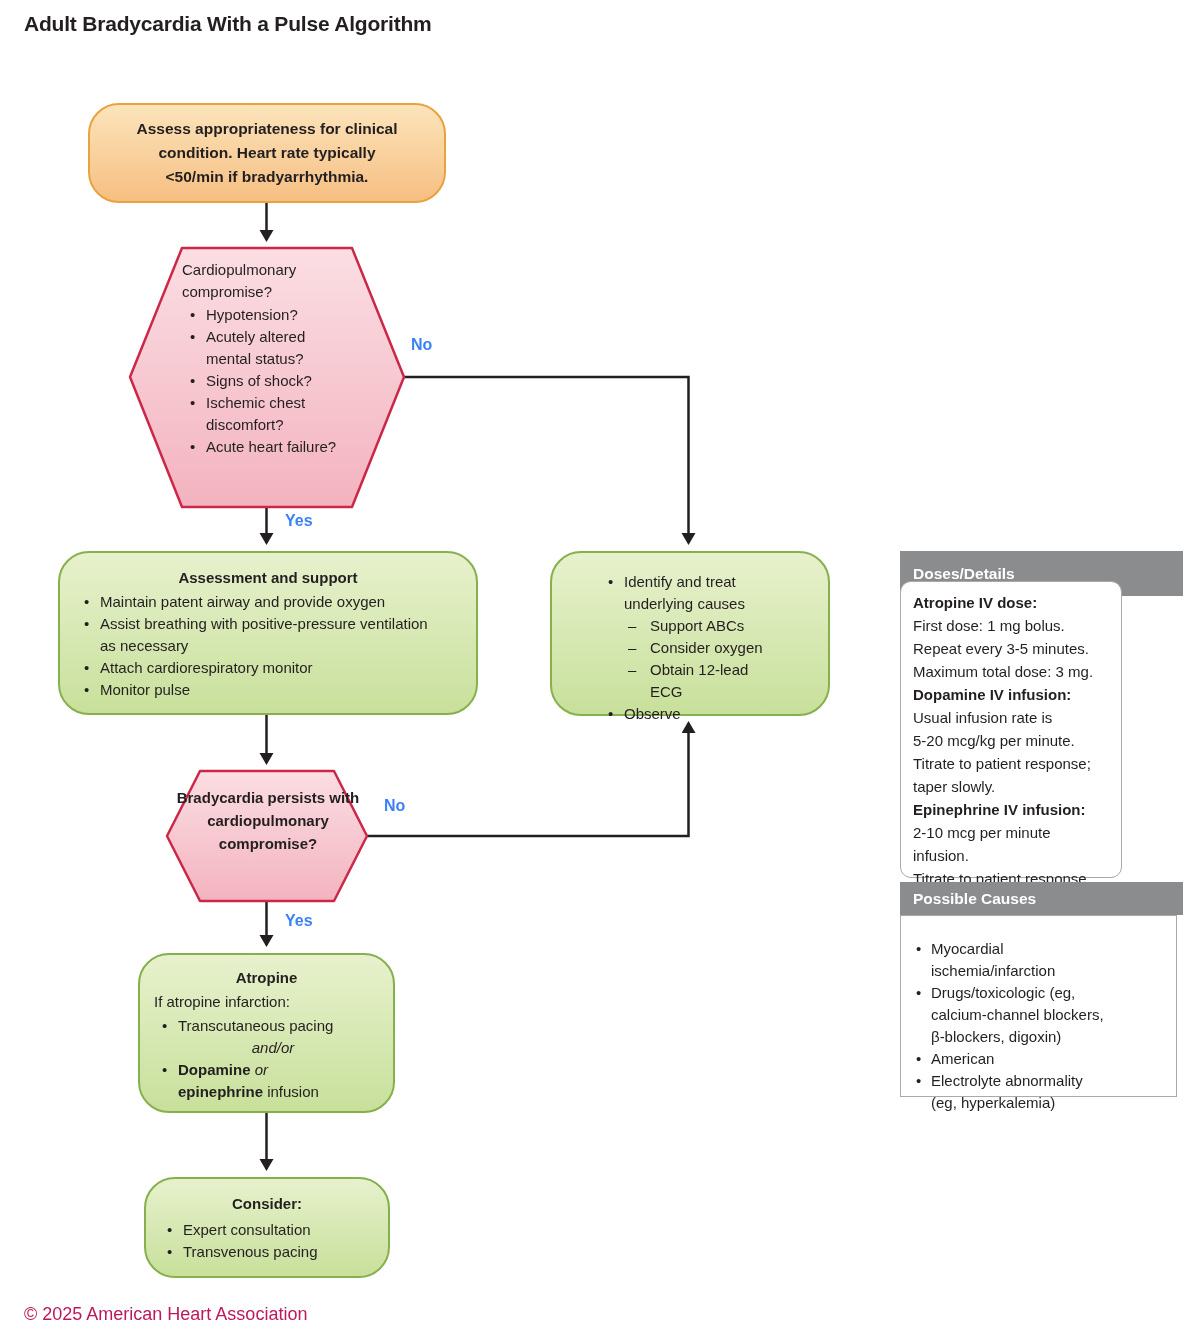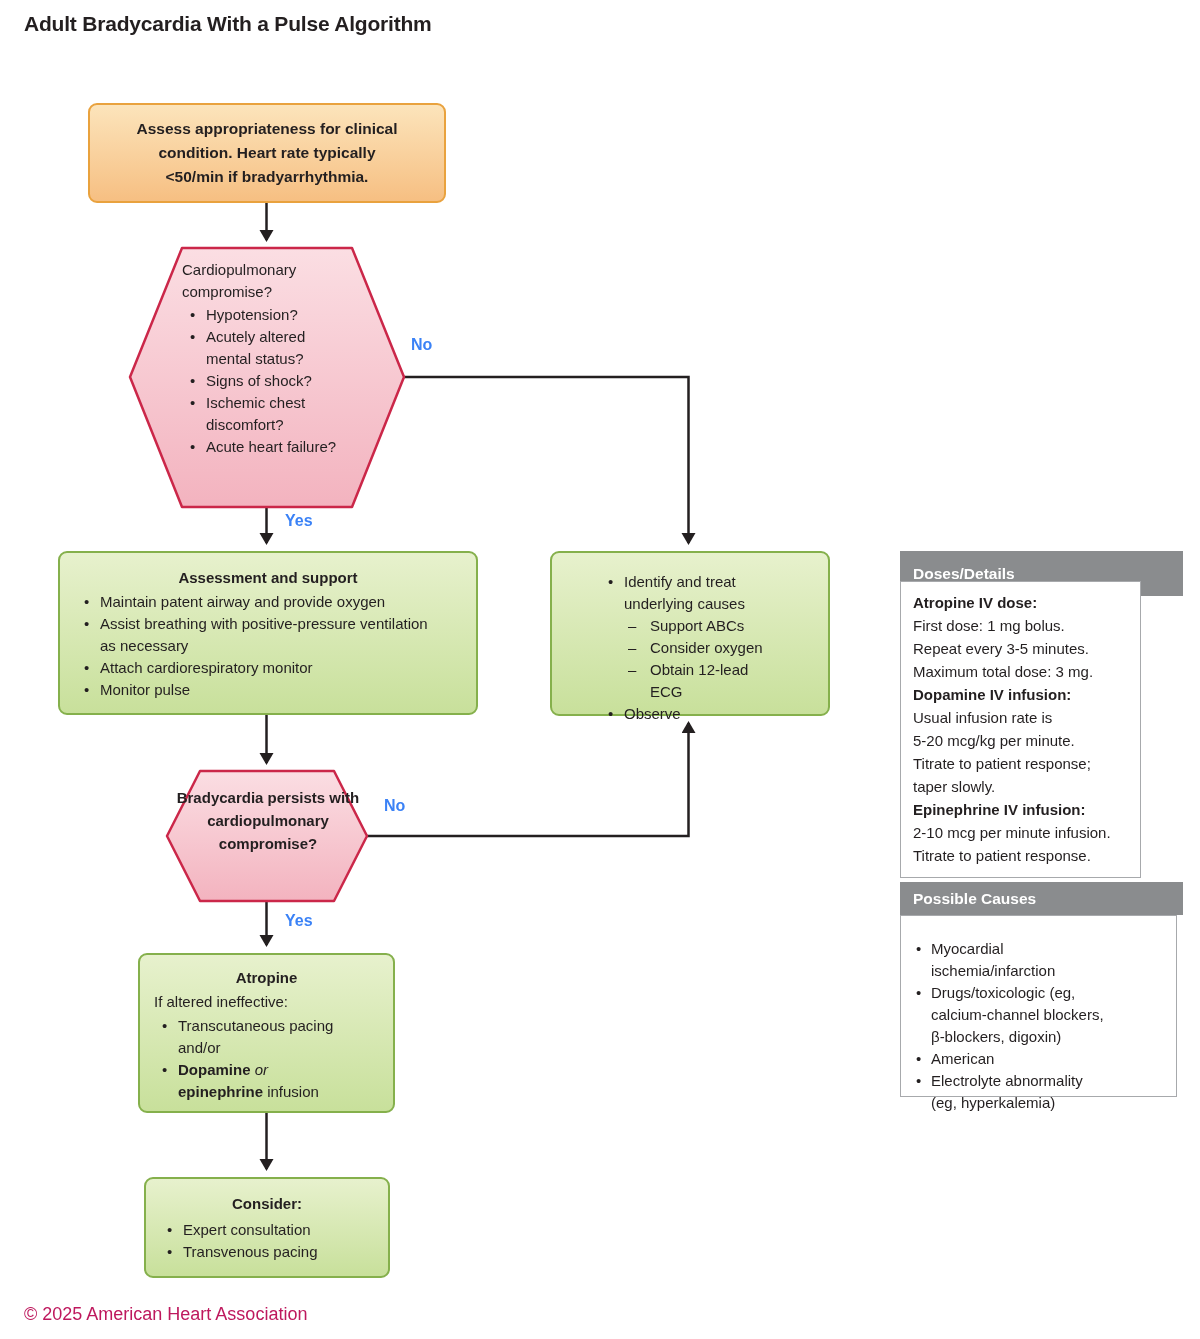--- a/index.html
+++ b/index.html
@@ -8,21 +8,21 @@
     font-family:"Liberation Sans", sans-serif;color:#231F20;
   }
   .abs{position:absolute;}
   .page-title{left:24px;top:12px;font-size:21px;font-weight:700;letter-spacing:-0.2px;}
   .footer{left:24px;top:1304px;font-size:18px;color:#be185d;}
 
   
   svg.flow{position:absolute;left:0;top:0;width:1200px;height:1339px;}
 
   
-  .node{position:absolute;box-sizing:border-box;border-radius:9px;
+  .node{position:absolute;box-sizing:border-box;border-radius:31px;
         font-size:15px;line-height:22px;}
   .orange{border:2px solid #E9A23E;background:linear-gradient(180deg,#FCE4BB 0%,#F6BF82 100%);}
   .green{border:2px solid #85B04C;background:linear-gradient(180deg,#E7F1CD 0%,#C8E09B 100%);}
   .node .ttl{font-weight:700;text-align:center;}
 
   .assess-box{left:88px;top:103px;width:358px;height:100px;display:flex;align-items:center;justify-content:center;}
   .assess-box .ttl{width:272px;font-size:15.5px;line-height:24px;}
 
   .assessment-box{left:58px;top:551px;width:420px;height:164px;padding-top:14px;}
   .identify-box{left:550px;top:551px;width:280px;height:165px;padding-top:16px;padding-left:32px;}
@@ -35,41 +35,41 @@
   ul.blist>li::before{content:"\2022";position:absolute;left:2px;top:0;}
   ul.dlist{margin:0;padding:0 0 0 4px;list-style:none;}
   ul.dlist>li{position:relative;padding-left:22px;}
   ul.dlist>li::before{content:"\2013";position:absolute;left:0;top:0;}
 
   .assessment-box ul.blist>li{max-width:340px;}
   .identify-box ul.blist>li{max-width:160px;}
   .atropine-box .intro{margin:2px 0 0 14px;}
   .atropine-box ul.blist{padding-left:20px;}
   .atropine-box ul.blist>li{max-width:200px;}
-  .andor{max-width:190px;}
+  .andor{font-style:italic;text-align:center;max-width:190px;}
   .consider-box ul.blist{padding-left:19px;margin-top:4px;}
 
   
   .hex-text{position:absolute;font-size:15px;line-height:22px;}
   .hex1-text{left:140px;top:259px;width:254px;}
   .hex1-text .ttl{width:170px;margin:0 auto;}
   .hex1-text ul.blist{padding-left:48px;margin-top:1px;}
   .hex1-text ul.blist>li{max-width:134px;}
   .hex2-text{left:168px;top:786px;width:200px;text-align:center;font-weight:700;line-height:23px;}
 
   
   .branch-label{position:absolute;font-size:16px;font-weight:700;color:#3b82f6;}
 
   
   .panel-header{position:absolute;box-sizing:border-box;background:#8A8C8E;color:#ffffff;
     font-size:15.5px;font-weight:700;padding-left:13px;display:flex;align-items:center;}
   .panel-body{position:absolute;box-sizing:border-box;background:#ffffff;border:1.5px solid #A7A9AC;
     font-size:15px;line-height:23px;}
   .doses-header{left:900px;top:551px;width:283px;height:45px;}
-  .doses-body{left:900px;top:581px;width:241px;height:297px;padding:9px 12px;}
+  .doses-body{left:900px;top:581px;width:222px;height:297px;padding:9px 12px;border-radius:11px;}
   .doses-body .sec-title{font-weight:700;}
   .doses-body .sec-lines{white-space:pre-line;}
   .causes-header{left:900px;top:882px;width:283px;height:33px;}
   .causes-body{left:900px;top:915px;width:277px;height:182px;padding:22px 10px 0 0;line-height:22px;}
   .causes-body ul.blist{padding-left:15px;margin:0;}
   .causes-body ul.blist>li{max-width:180px;padding-left:15px;}
   .causes-body ul.blist>li::before{left:0;}
 
   b{font-weight:700;} i{font-style:italic;}
 </style>
@@ -144,21 +144,21 @@
           </ul>
       </li>
       <li>Observe</li>
     </ul>
   </div>
 
   <div class="hex-text hex2-text">Bradycardia persists with cardiopulmonary compromise?</div>
 
   <div class="node green atropine-box">
     <div class="ttl">Atropine</div>
-    <div class="intro">If altered ineffective:</div>
+    <div class="intro">If atropine infarction:</div>
     <ul class="blist">
       <li>
         <span>Transcutaneous pacing</span>
         <div class="andor">and/or</div>
       </li>
       <li>
         <div><b>Dopamine</b><i> or</i></div>
         <div><b>epinephrine</b><span> infusion</span></div>
       </li>
     </ul>

